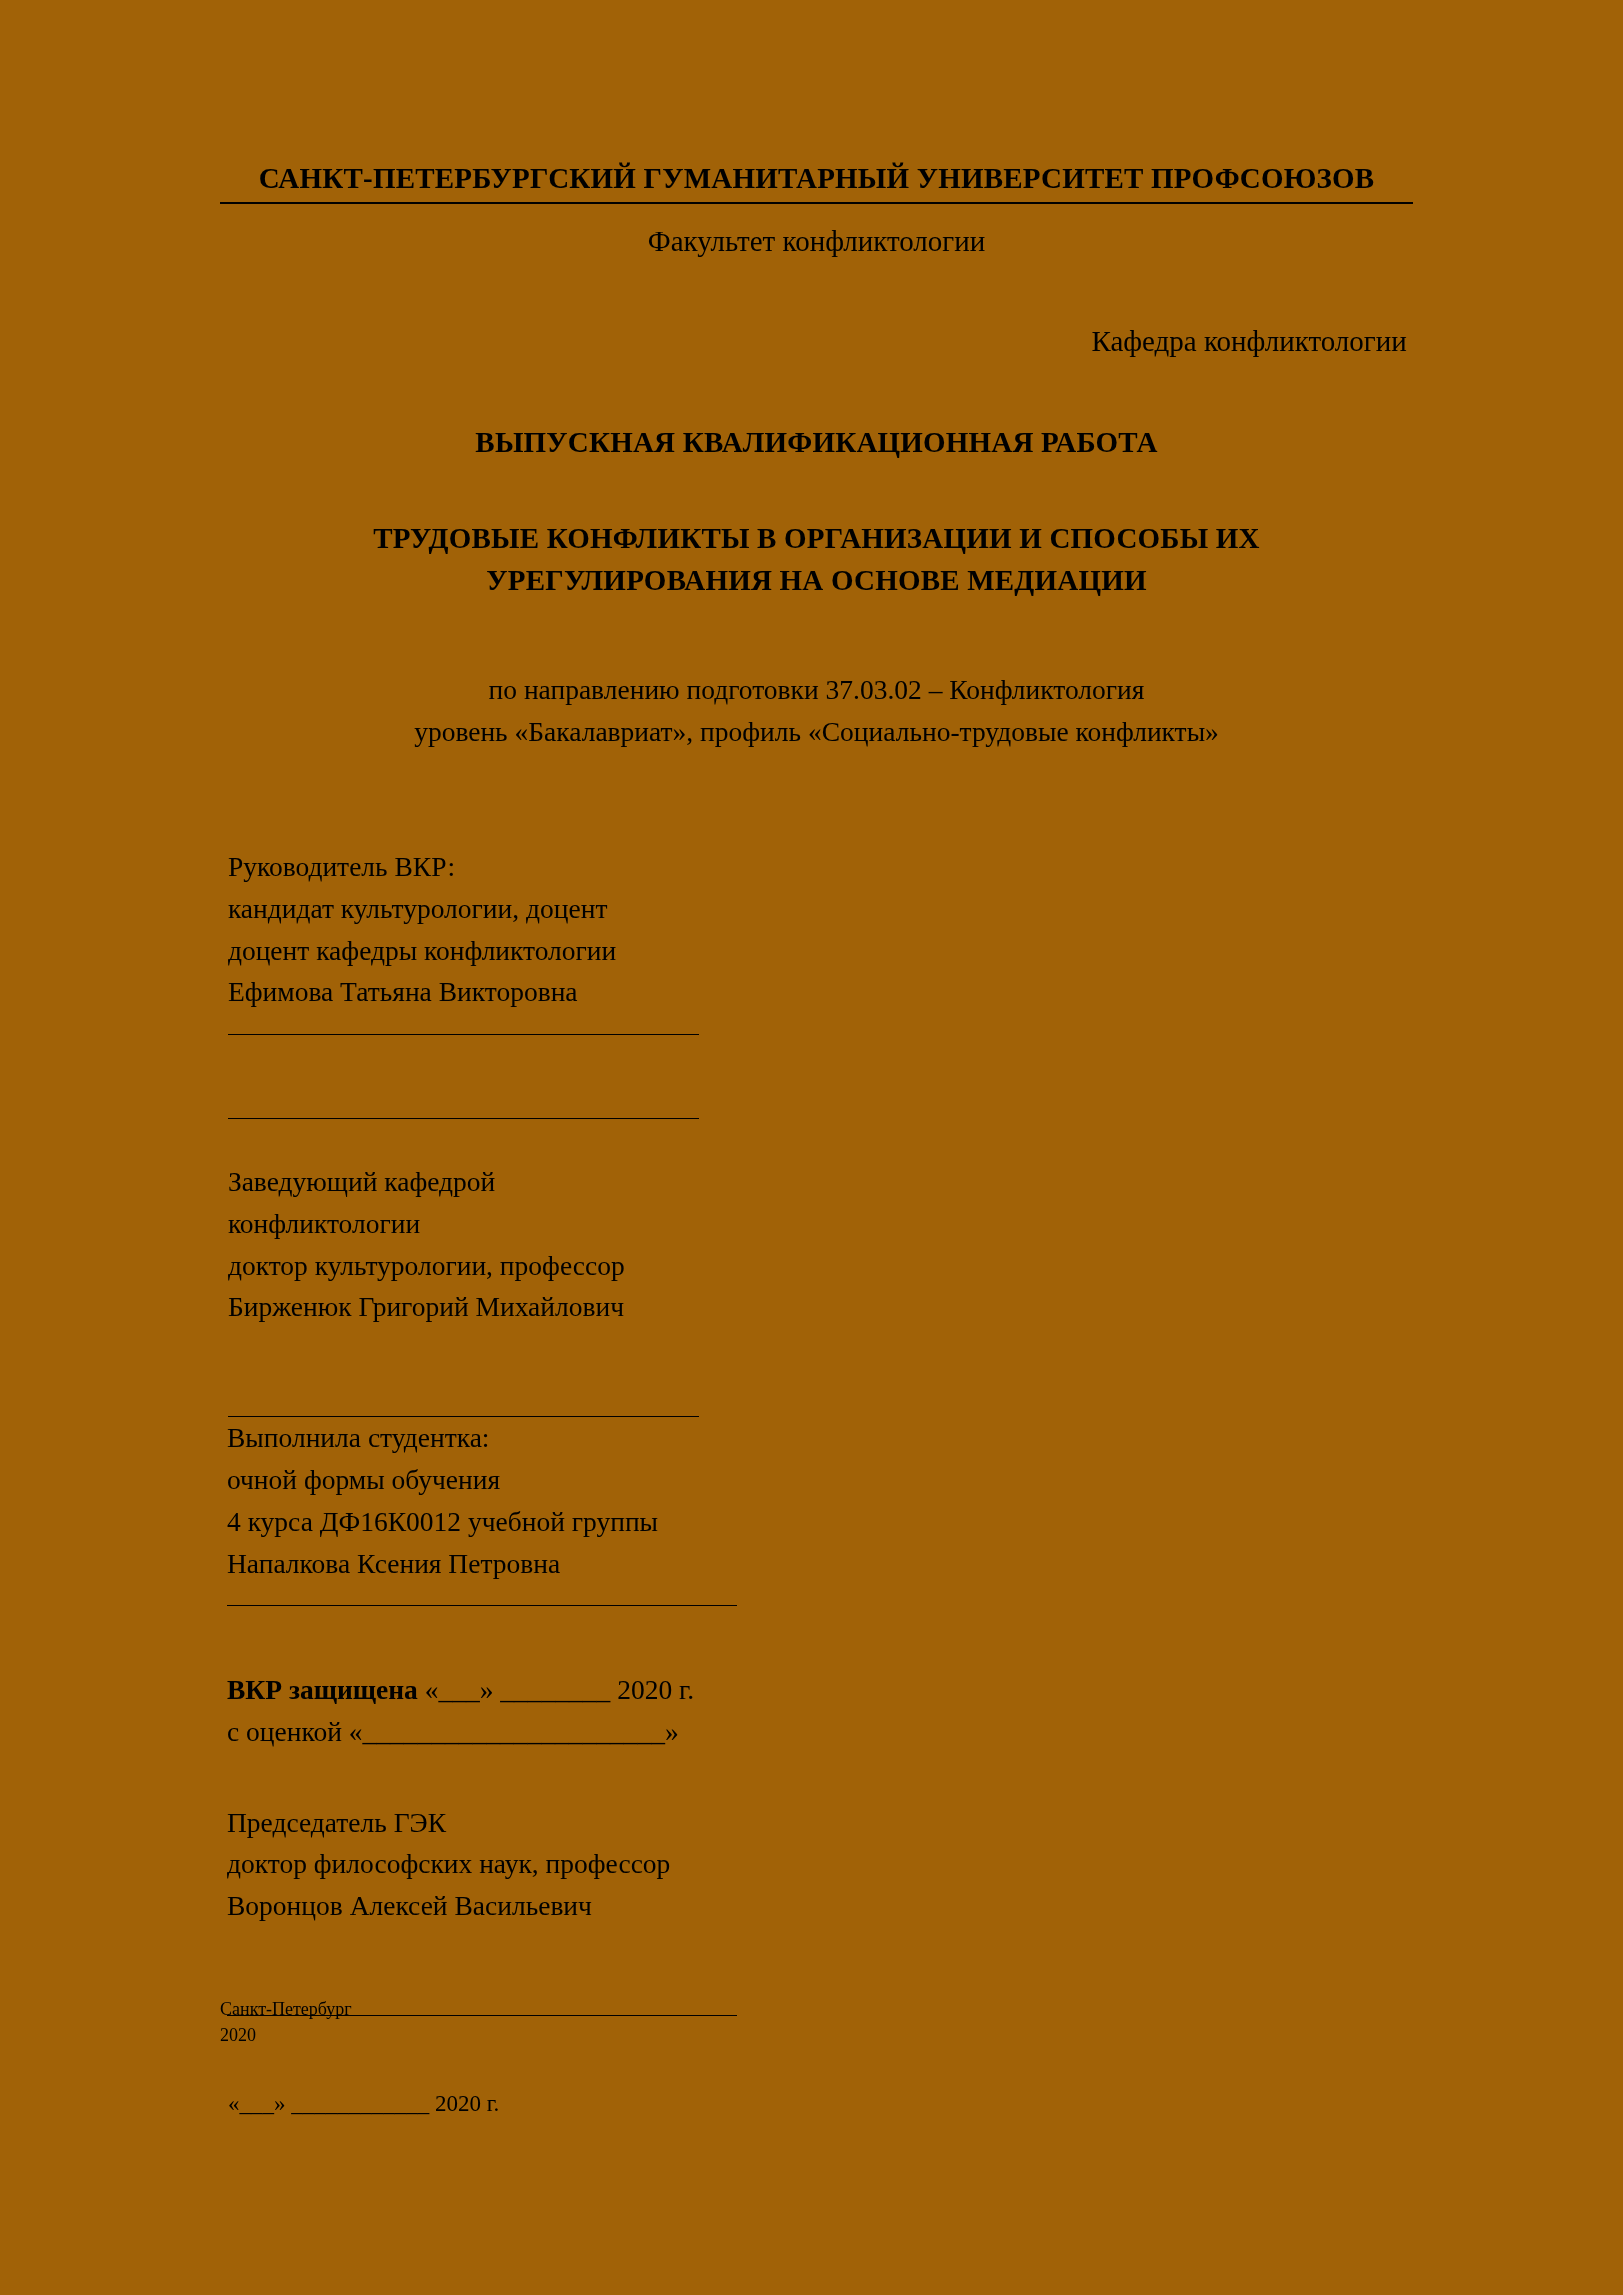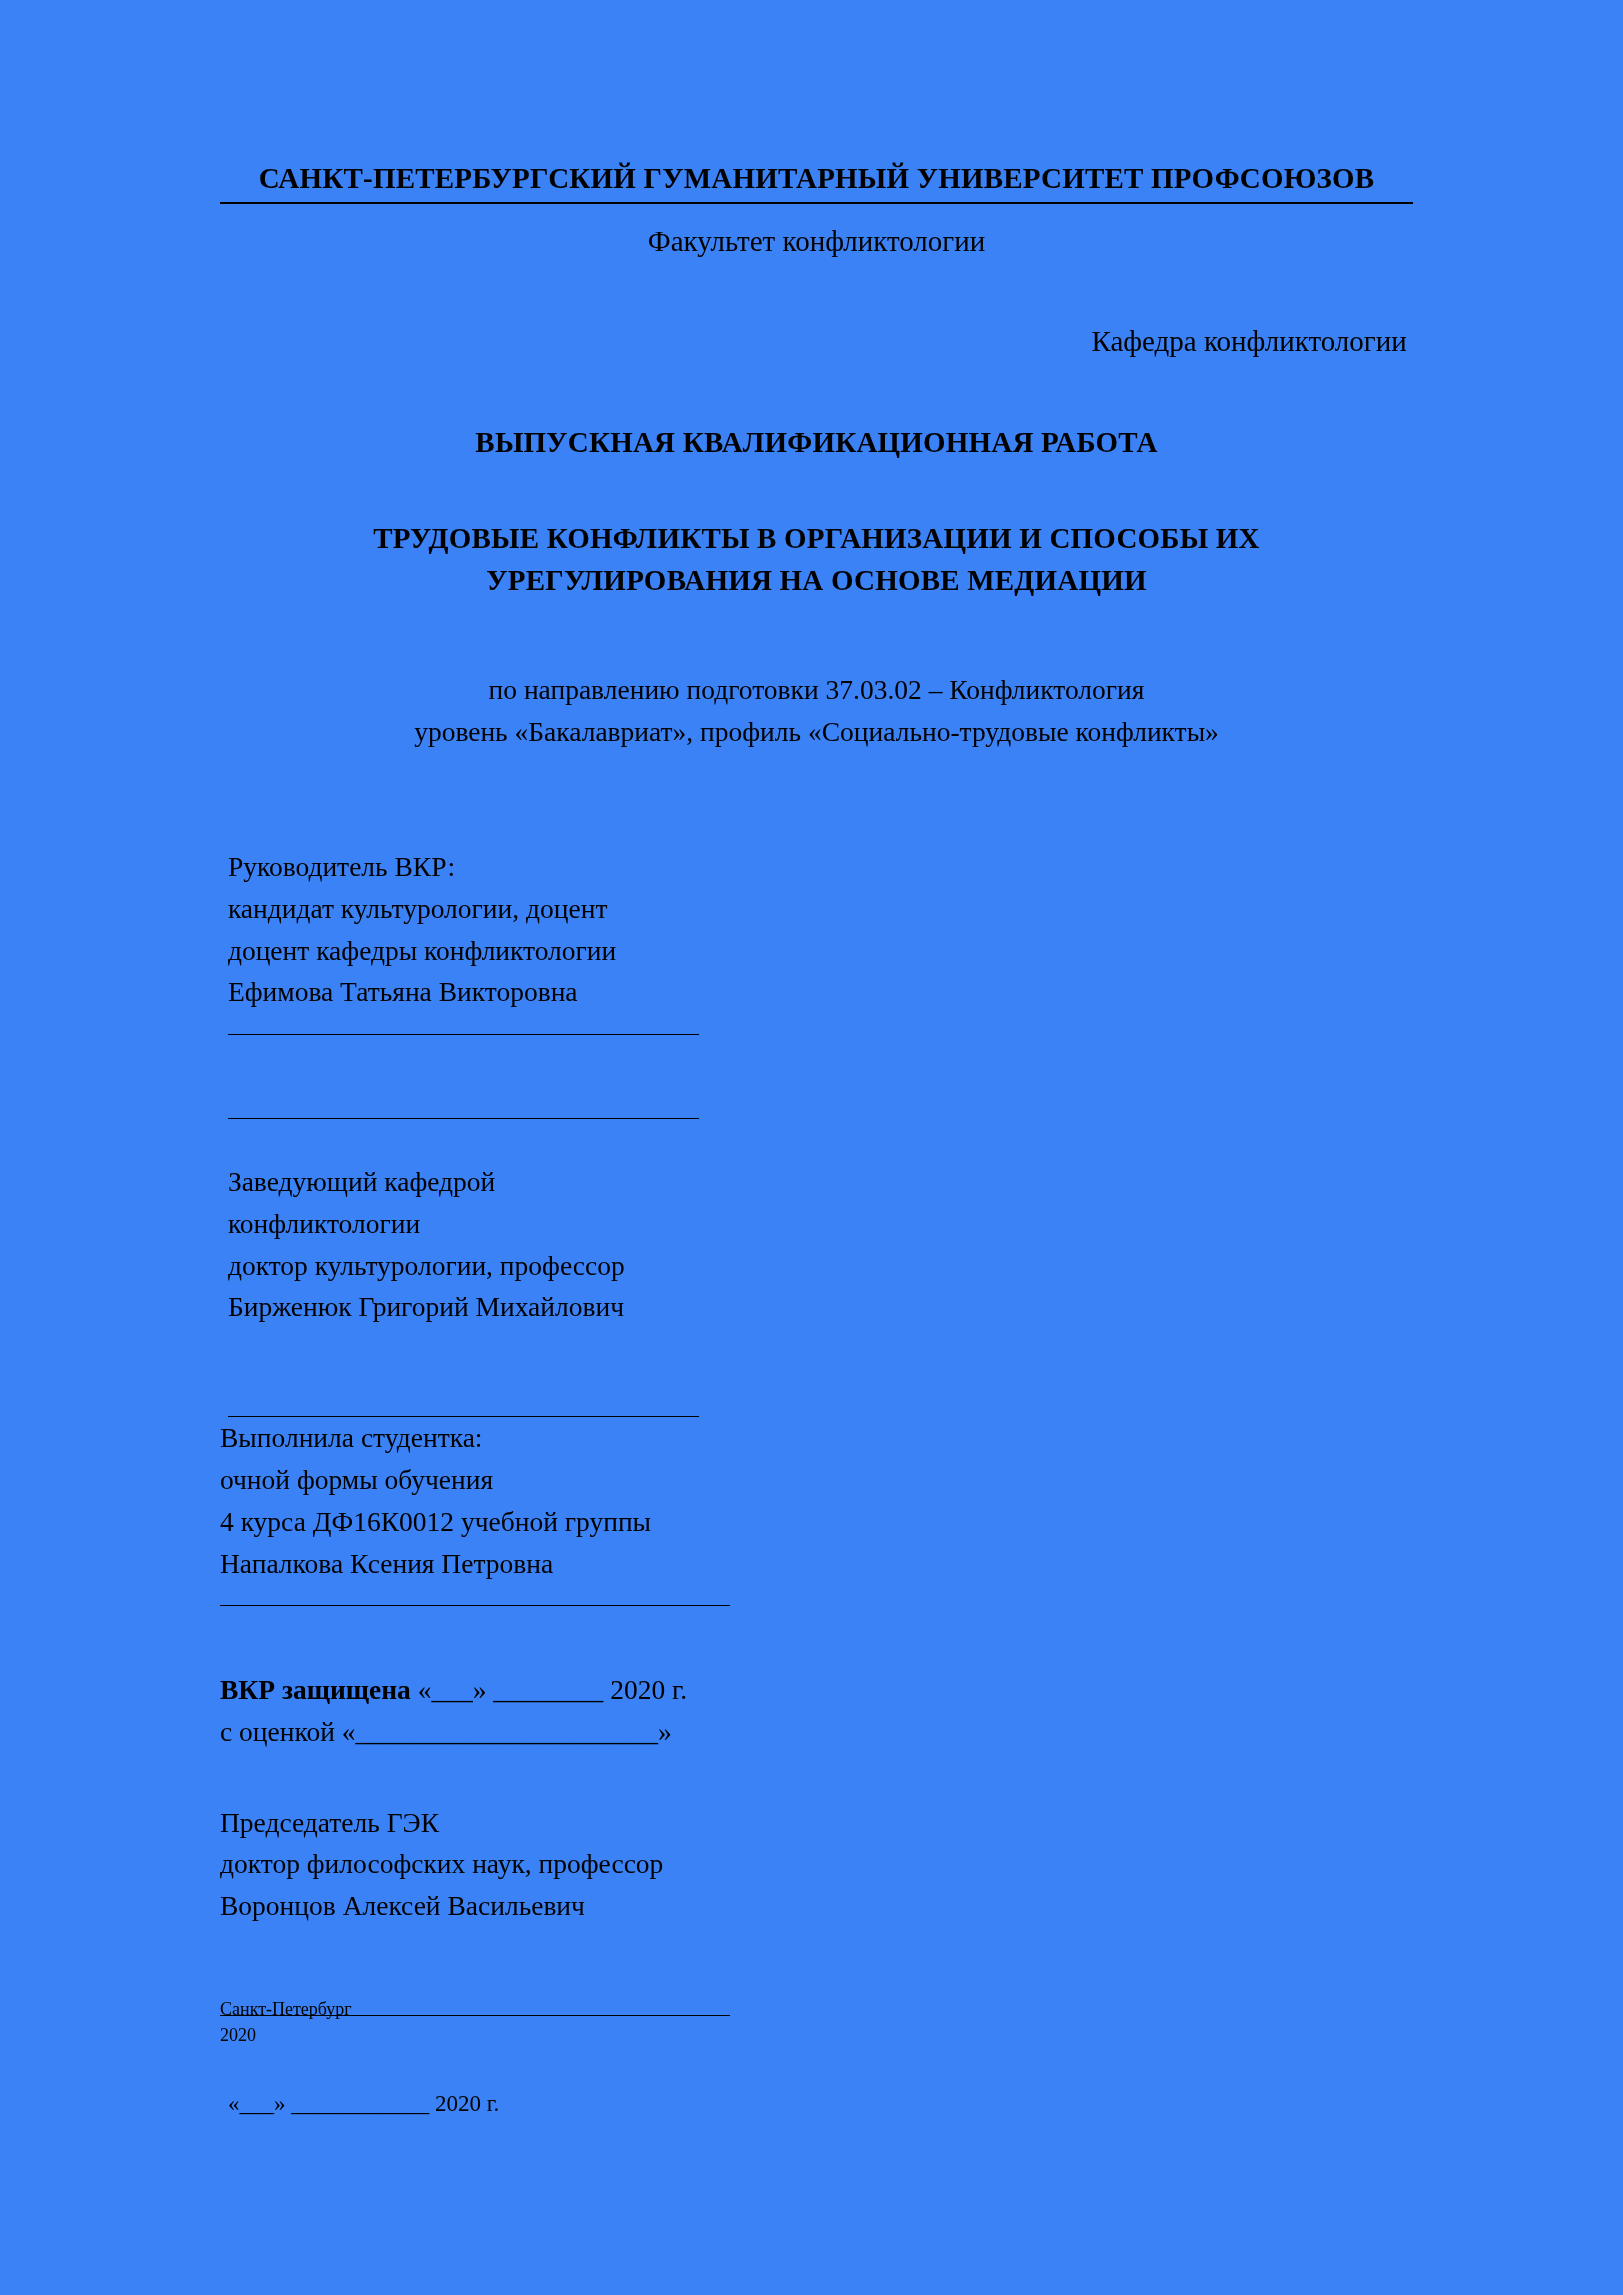--- a/index.html
+++ b/index.html
@@ -11,21 +11,21 @@
     width: 1623px;
     height: 2295px;
     font-family: "Liberation Serif", serif;
     color: #000000;
     position: relative;
     overflow: hidden;
   }
   .page {
     position: absolute;
     inset: 0;
-    background: #3b82f6;
+    background: #a16207;
   }
   .content {
     position: absolute;
     left: 220px;
     top: 0;
     width: 1193px;
   }
 
   
   .university {
@@ -83,20 +83,21 @@
     flex-direction: column;
   }
   .col-left {
     width: 585px;
     padding-left: 7.9px;
     box-sizing: border-box;
   }
   .col-right {
     width: 608px;
     box-sizing: border-box;
+    margin-left: 7px;
   }
   .line-text {
     font-size: 27.5px;
     line-height: 1.52;
     white-space: nowrap;
   }
   .rule {
     border-bottom: 1.6px solid #000;
     height: 0;
     margin-top: 20.4px;

